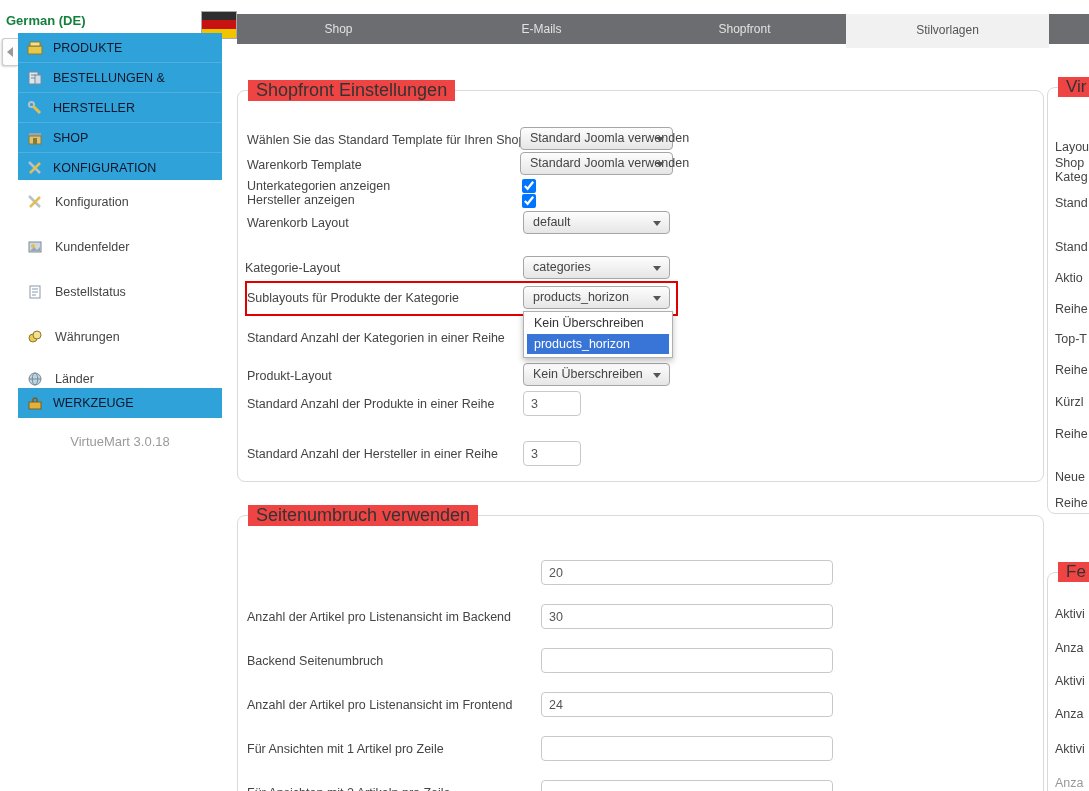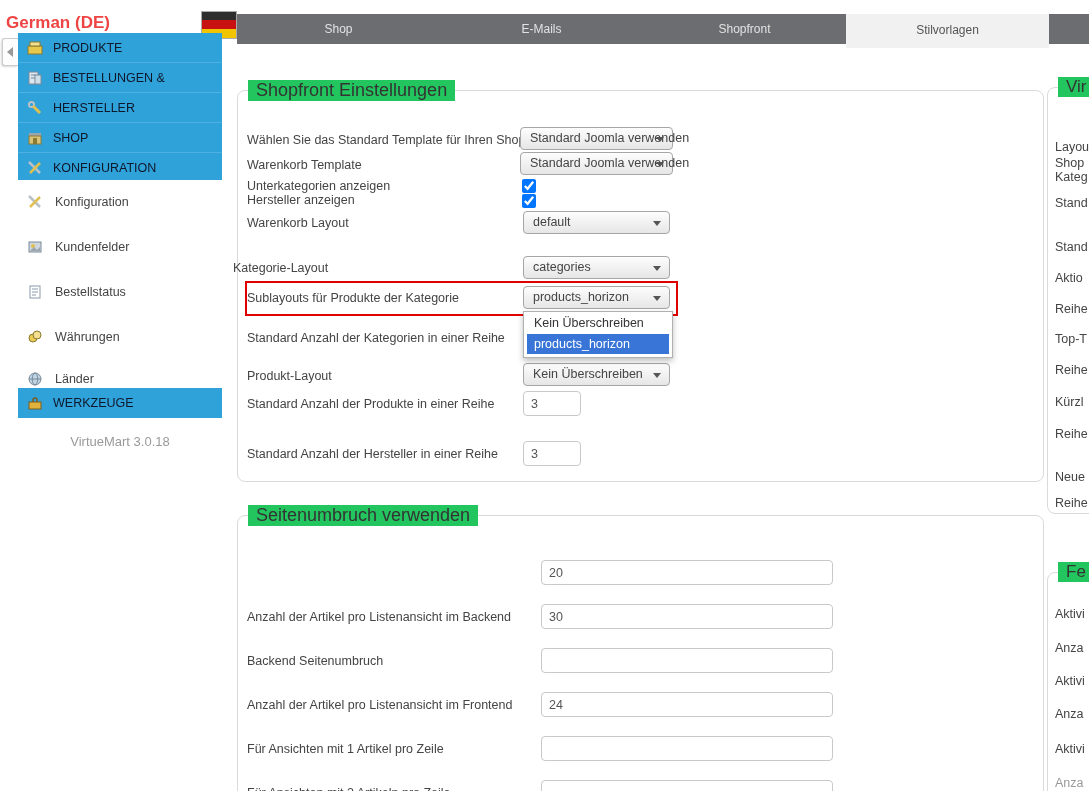--- a/index.html
+++ b/index.html
@@ -1,19 +1,19 @@
 <!DOCTYPE html>
 <html><head>
 <meta charset="utf-8">
 <style>
   html,body{margin:0;padding:0;background:#fff;}
   .page{position:relative;width:1089px;height:791px;overflow:hidden;background:#fff;
         font-family:"Liberation Sans",sans-serif;}
   
-  .lang-label{position:absolute;left:6px;top:13px;font-size:17px;font-weight:bold;color:#ef4444;white-space:nowrap;}
+  .lang-label{position:absolute;left:6px;top:13px;font-size:13px;font-weight:bold;color:#15803d;white-space:nowrap;}
   .flag{position:absolute;left:201px;top:11px;width:36px;height:28px;
         background:linear-gradient(#2e2e2e 0 33%,#c81212 33% 66%,#f0c500 66% 100%);
         box-shadow:0 0 0 1px #aaa inset;}
   .tabbar{position:absolute;left:237px;top:14px;width:852px;height:30px;background:#6b6d70;}
   .tab{position:absolute;top:0;width:203px;height:30px;line-height:30px;text-align:center;
        font-size:12px;color:#e2e2e2;cursor:pointer;white-space:nowrap;}
   .tab.active{background:#f1f1f1;color:#555;height:34px;line-height:32px;z-index:2;}
   
   .collapse-tab{position:absolute;left:2px;top:38px;width:15px;height:26px;background:#fdfdfd;
        border:1px solid #ccc;border-right:none;border-radius:3px 0 0 3px;cursor:pointer;
@@ -24,21 +24,21 @@
        align-items:center;gap:10px;padding-left:9px;box-sizing:border-box;cursor:pointer;
        border-bottom:1px solid #4db0e0;}
   .smain .txt{font-size:12.5px;color:#0f172a;white-space:nowrap;}
   .ssub{position:absolute;left:18px;width:204px;height:44px;background:#fff;display:flex;
        align-items:center;gap:12px;padding-left:9px;box-sizing:border-box;cursor:pointer;}
   .ssub .txt{font-size:12.5px;color:#444;white-space:nowrap;}
   .ico{width:16px;height:16px;flex:0 0 16px;}
   .version{position:absolute;left:18px;top:434px;width:204px;text-align:center;font-size:13px;color:#9a9a9a;}
   
   fieldset{position:absolute;border:1px solid #dadada;border-radius:8px;margin:0;padding:0;}
-  legend{font-size:18px;color:#333;padding:0 8px;margin-left:10px;white-space:nowrap;background:#22c55e;}
+  legend{font-size:18px;color:#333;padding:0 8px;margin-left:10px;white-space:nowrap;background:#ef4444;}
   .rlegend{font-size:17px;}
   
   .lbl{position:absolute;font-size:12.5px;color:#444;white-space:nowrap;}
   .vm-select{position:absolute;height:23px;line-height:21px;background:linear-gradient(#fdfdfd,#e6e6e6);
        border:1px solid #a6a6a6;border-radius:4px;font-size:12.5px;color:#444;
        padding:0 20px 0 9px;box-sizing:border-box;cursor:pointer;white-space:nowrap;}
   .vm-select .caret{position:absolute;right:8px;top:9px;width:0;height:0;
        border-left:4px solid transparent;border-right:4px solid transparent;border-top:5px solid #555;}
   .ti{position:absolute;height:25px;border:1px solid #c9c9c9;border-radius:4px;font-size:12.5px;
        color:#555;padding:0 7px;box-sizing:border-box;font-family:"Liberation Sans",sans-serif;background:#fff;}
@@ -178,21 +178,21 @@
 
   <div class="lbl" style="left:247px;top:193px">Hersteller anzeigen</div>
   <input type="checkbox" class="cb" style="left: 522px; top: 194px;" checked="true">
 
   <div class="lbl" style="left:247px;top:216px">Warenkorb Layout</div>
   <div class="vm-select" style="left:523px;top:211px;width:147px">
     <span>default</span>
     <span class="caret"></span>
   </div>
 
-  <div class="lbl" style="left:233px;top:261px">Kategorie-Layout</div>
+  <div class="lbl" style="left:245px;top:261px">Kategorie-Layout</div>
   <div class="vm-select" style="left:523px;top:256px;width:147px">
     <span>categories</span>
     <span class="caret"></span>
   </div>
 
   <div class="lbl" style="left:247px;top:291px">Sublayouts für Produkte der Kategorie</div>
   <div class="vm-select" style="left:523px;top:286px;width:147px">
     <span>products_horizon</span>
     <span class="caret"></span>
   </div>

